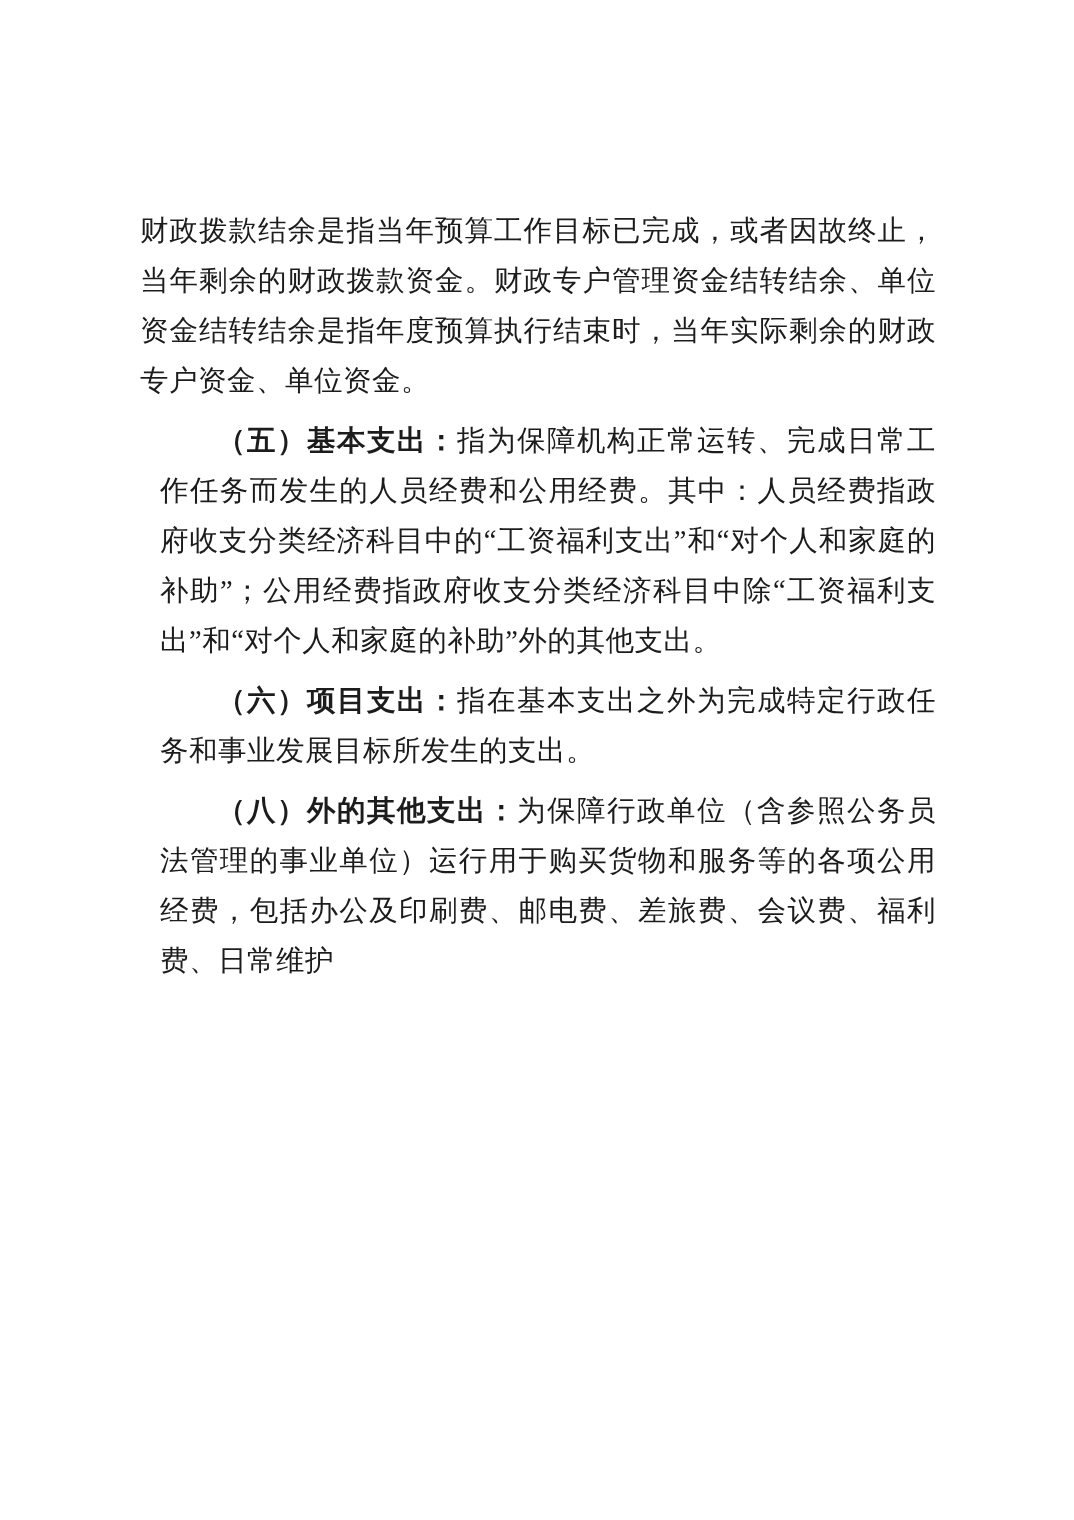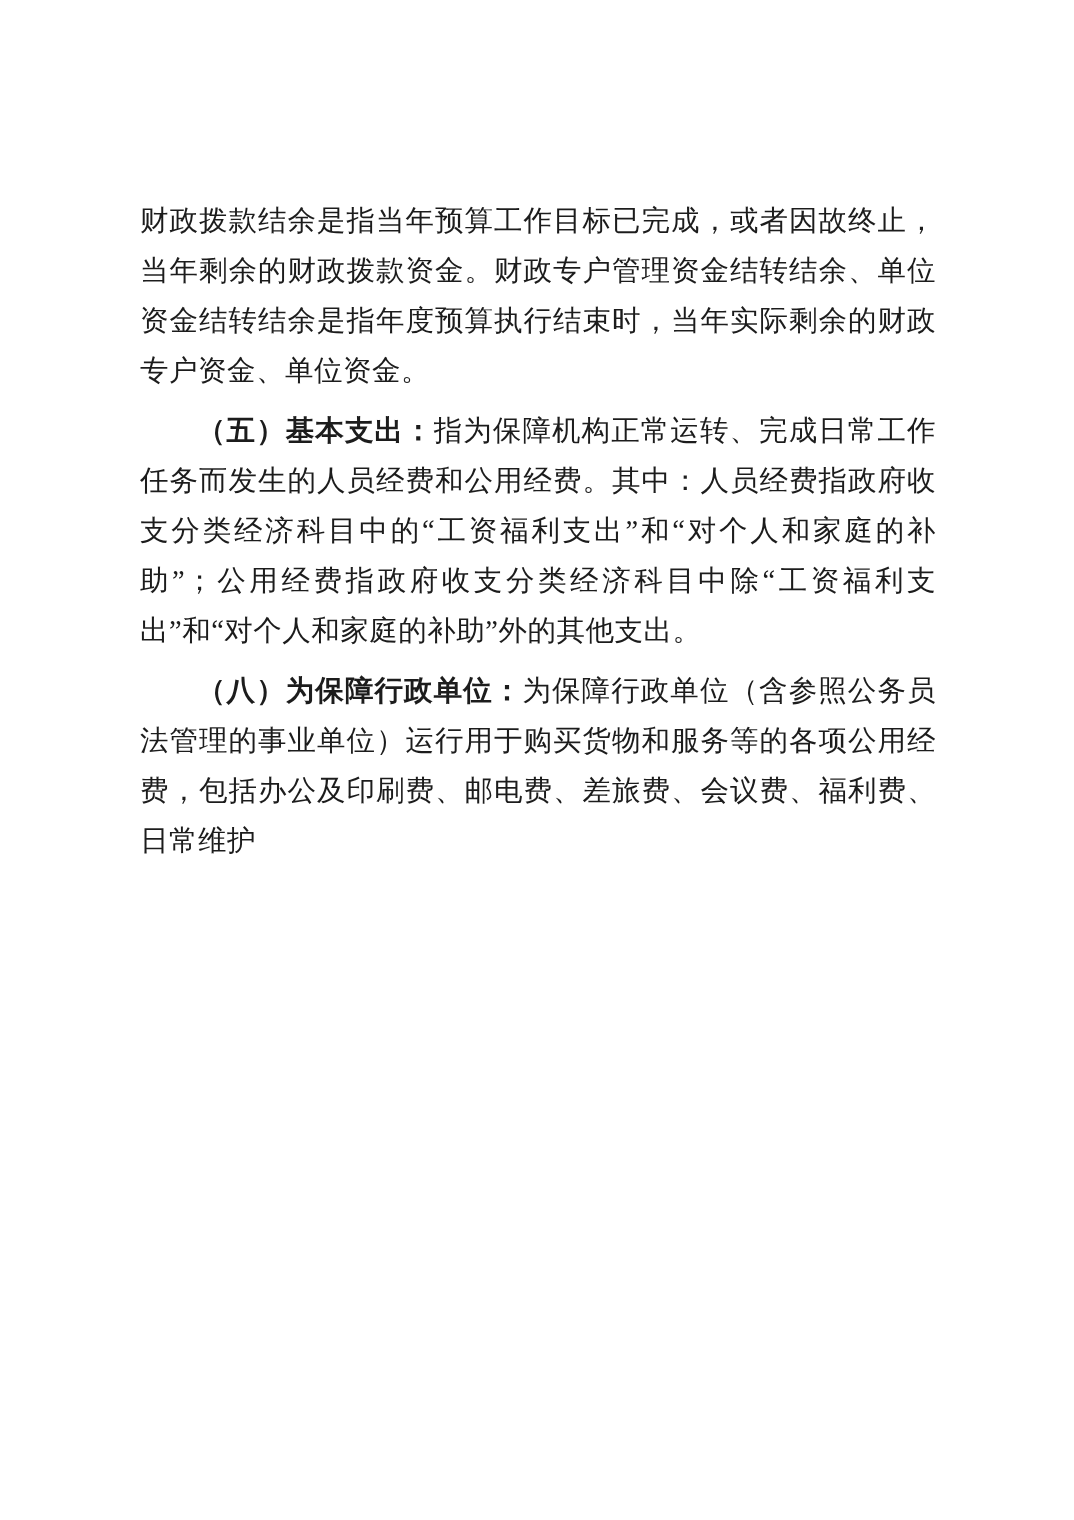--- a/index.html
+++ b/index.html
@@ -6,40 +6,40 @@
   html, body { margin: 0; padding: 0; }
   body {
     width: 1074px;
     height: 1520px;
     background: #ffffff;
     position: relative;
     font-family: "Liberation Serif", "DejaVu Serif", serif;
   }
   .page {
     position: absolute;
-    left: 0; top: 0;
+    left: 0; top: 10px;
     width: 1074px;
     height: 1092px;
     background: #ffffff;
     overflow: hidden;
   }
   .text-block {
     position: absolute;
     left: 140px;
     top: 196px;
     width: 796px;
     font-size: 28.5px;
     line-height: 50px;
     color: #1c1c1c;
     text-align: justify;
     text-justify: inter-ideograph;
     letter-spacing: 0.5px;
   }
   .para { margin: 0; padding: 0; }
-  .para + .para { margin-top: 10px; }
+  .para + .para { margin-top: 10px; margin-left: 20px; }
   .para.indent { text-indent: 57px; }
   .lead { font-weight: bold; }
   .page-number {
     position: absolute;
     left: 139px;
     top: 1351px;
     font-size: 28px;
     line-height: 32px;
     color: #1c1c1c;
     letter-spacing: 0;
@@ -48,20 +48,21 @@
 </head>
 <body>
 
 <div class="page">
   <main class="text-block">
 
     <p class="para"><span class="lead"></span><span class="text">财政拨款结余是指当年预算工作目标已完成，或者因故终止，当年剩余的财政拨款资金。财政专户管理资金结转结余、单位资金结转结余是指年度预算执行结束时，当年实际剩余的财政专户资金、单位资金。</span></p>
 
     <p class="para indent"><span class="lead">（五）基本支出：</span><span class="text">指为保障机构正常运转、完成日常工作任务而发生的人员经费和公用经费。其中：人员经费指政府收支分类经济科目中的“工资福利支出”和“对个人和家庭的补助”；公用经费指政府收支分类经济科目中除“工资福利支出”和“对个人和家庭的补助”外的其他支出。</span></p>
 
+    <p class="para indent"><span class="lead">（六）项目支出：</span><span class="text">指在基本支出之外为完成特定行政任务和事业发展目标所发生的支出。</span></p>
 
 
-    <p class="para indent"><span class="lead">（八）为保障行政单位：</span><span class="text">为保障行政单位（含参照公务员法管理的事业单位）运行用于购买货物和服务等的各项公用经费，包括办公及印刷费、邮电费、差旅费、会议费、福利费、日常维护</span></p>
+    <p class="para indent"><span class="lead">（八）外的其他支出：</span><span class="text">为保障行政单位（含参照公务员法管理的事业单位）运行用于购买货物和服务等的各项公用经费，包括办公及印刷费、邮电费、差旅费、会议费、福利费、日常维护</span></p>
 
   </main>
 
   <div class="page-number">—6—</div>
 </div>
 
 </body></html>

